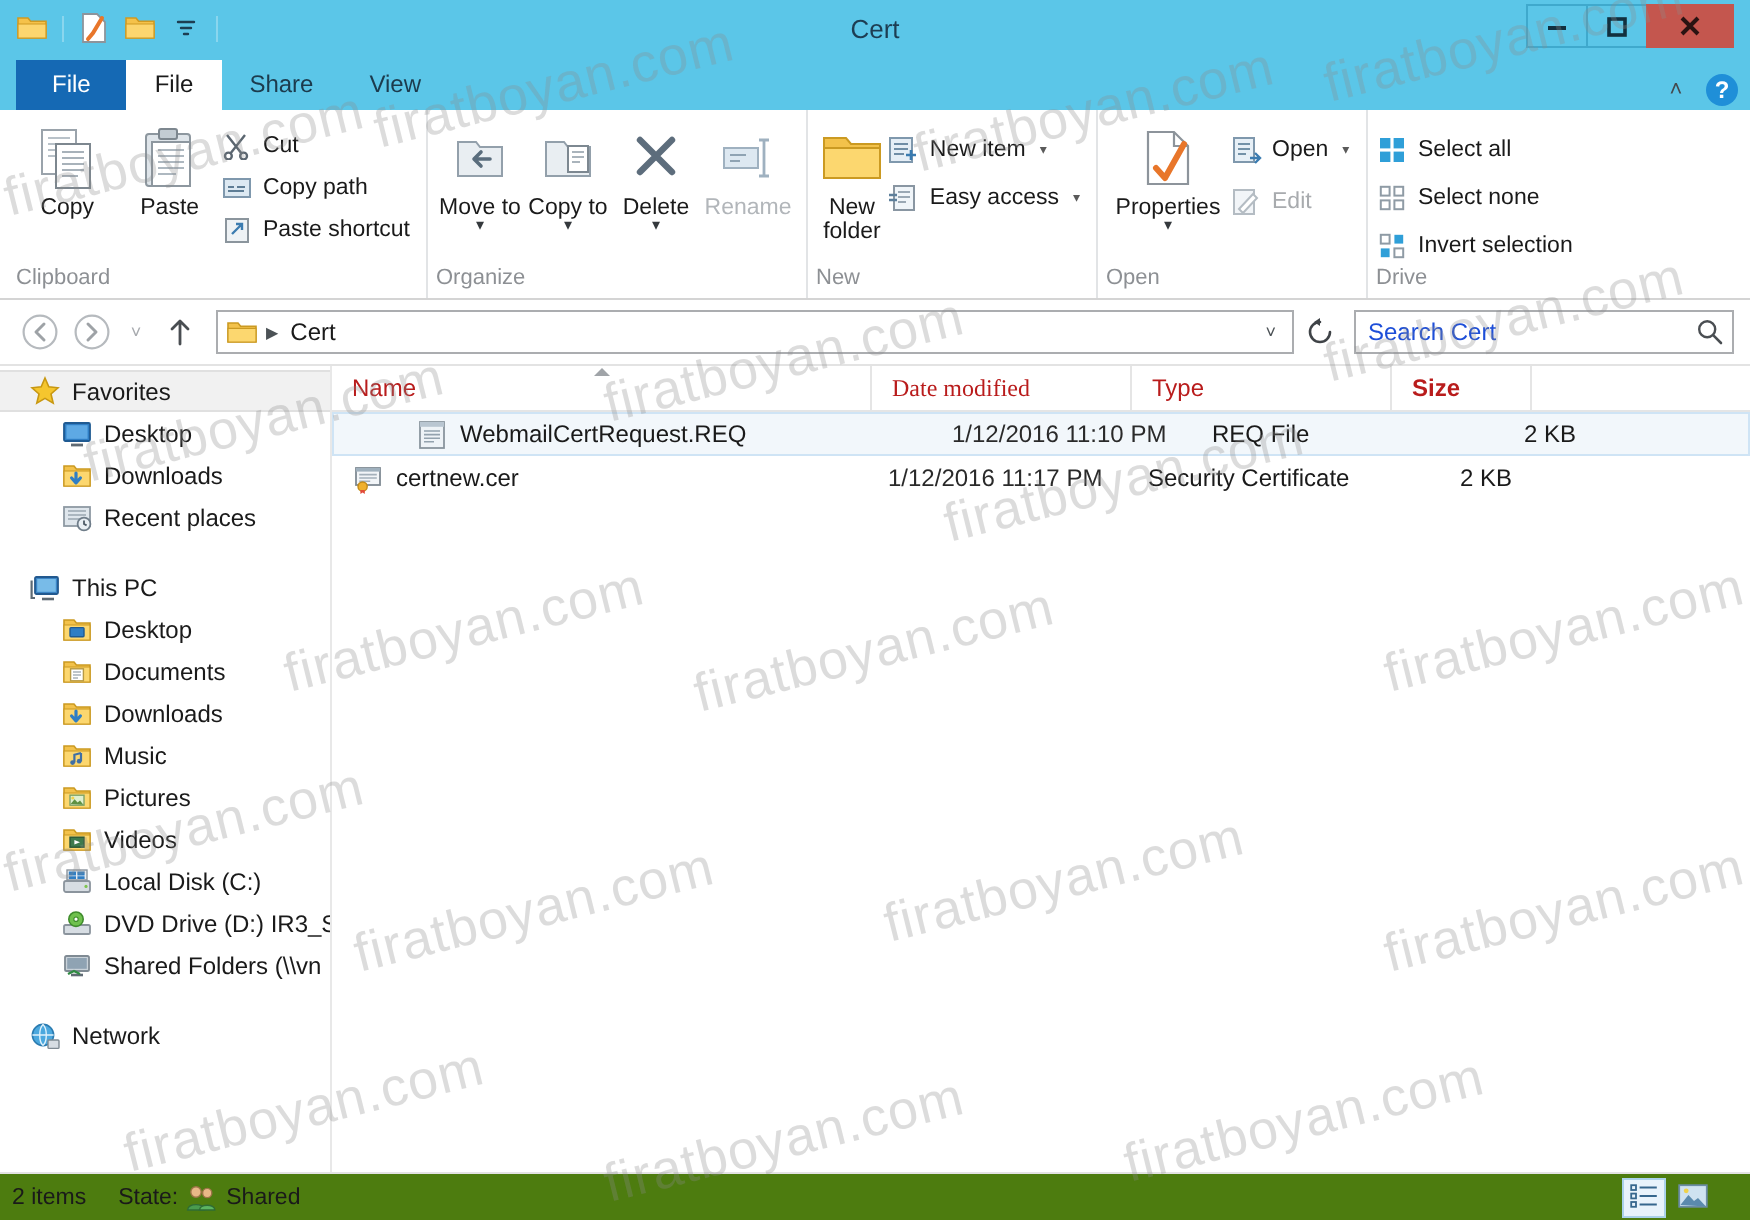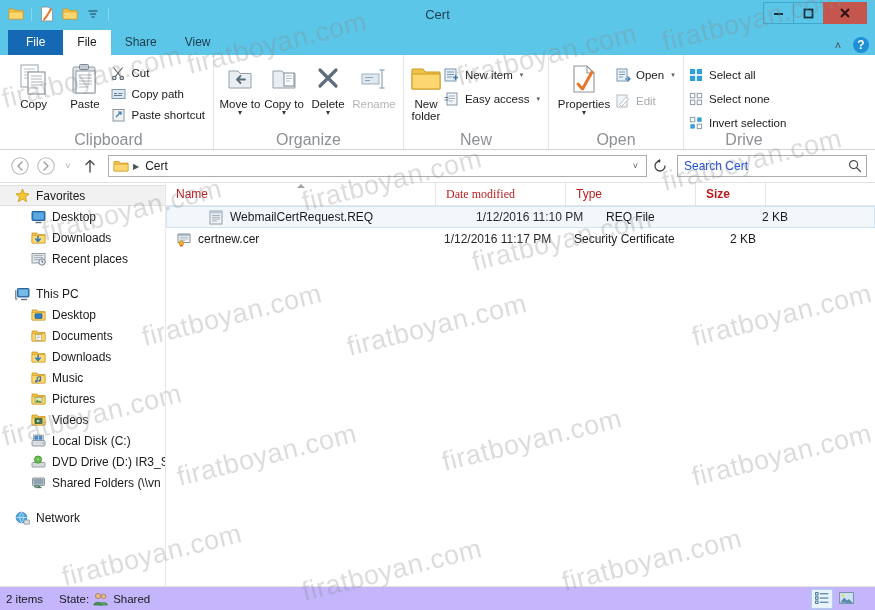--- a/index.html
+++ b/index.html
@@ -141,22 +141,21 @@
   .rgroup:last-child { border-right: none; }
   .rgroup-items {
     flex: 1;
     display: flex;
     align-items: flex-start;
     padding-top: 2px;
   }
   .rgroup-label {
     height: 17px;
     line-height: 15px;
-    text-align: center;
-    font-size: 16px;
+    font-size: 11px;
     color: #8d9094;
   }
   .big-btn {
     width: 54px;
     display: flex;
     flex-direction: column;
     padding-top: 3px;
     font-size: 11.5px;
     color: #1a1a1a;
     text-align: center;
@@ -333,21 +332,21 @@
   .fcell.name { width: 270px; flex: 0 0 270px; padding-left: 10px; gap: 6px; }
   .fcell.date { width: 130px; flex: 0 0 130px; padding-left: 8px; color: #2a2a2a; }
   .fcell.type { width: 130px; flex: 0 0 130px; padding-left: 8px; }
   .fcell.size { width: 70px; flex: 0 0 70px; justify-content: flex-end; padding-right: 10px; }
   .file-icon { width: 16px; height: 16px; flex:0 0 16px; display:flex; align-items:center; justify-content:center; }
 
   
   #statusbar {
     flex: 0 0 24px;
     height: 24px;
-    background: #c4b5fd;
+    background: #4d7c0f;
     border-top: 1px solid #e3e3e3;
     display: flex;
     align-items: center;
     padding: 0 6px;
     font-size: 11.5px;
     color: #1a1a1a;
     gap: 6px;
     position: relative;
   }
   #status-left { display: flex; align-items: center; gap: 16px; }

